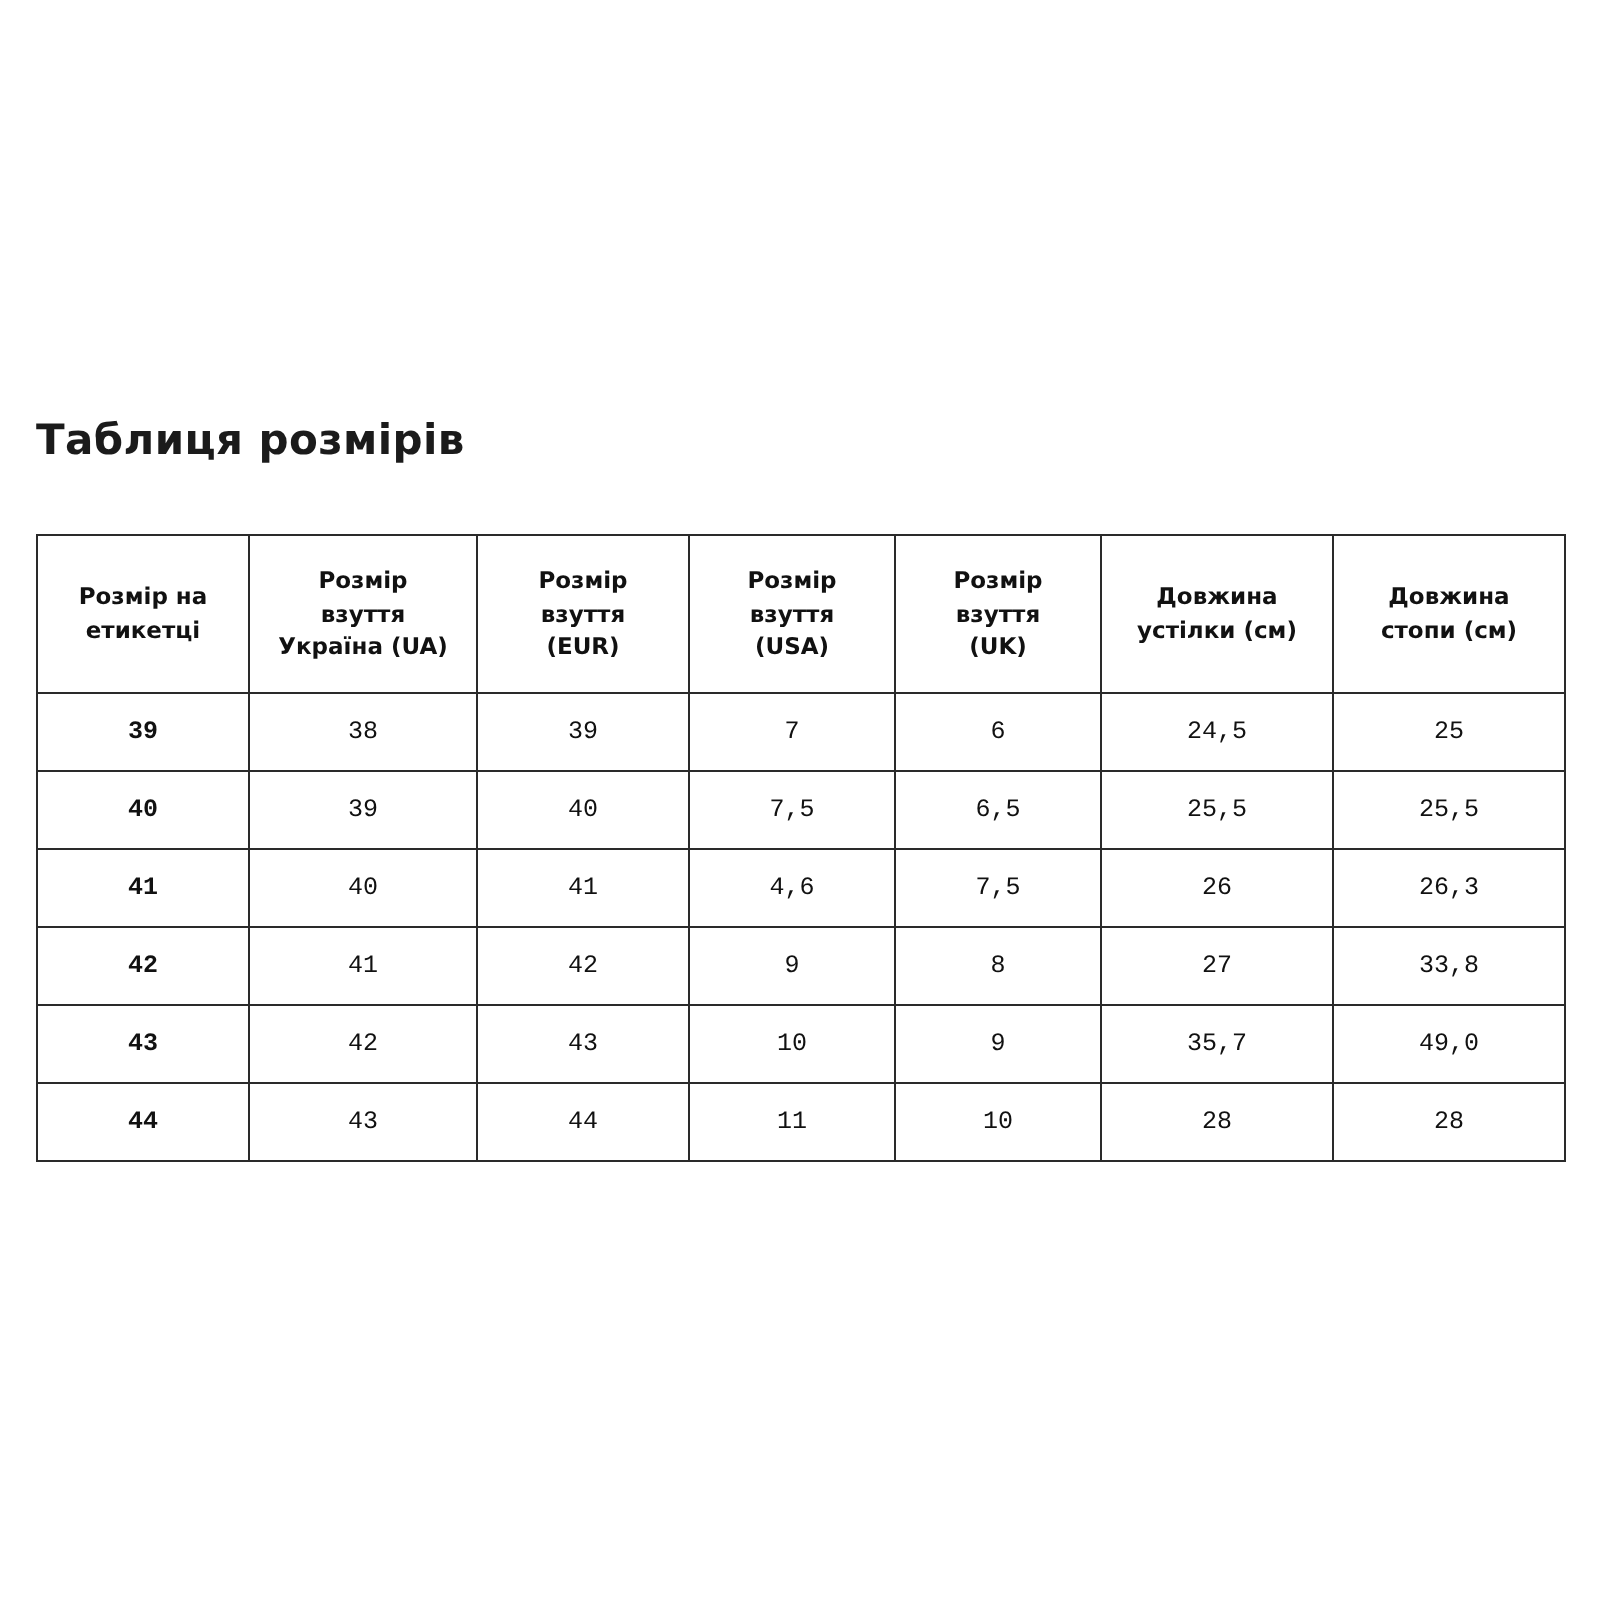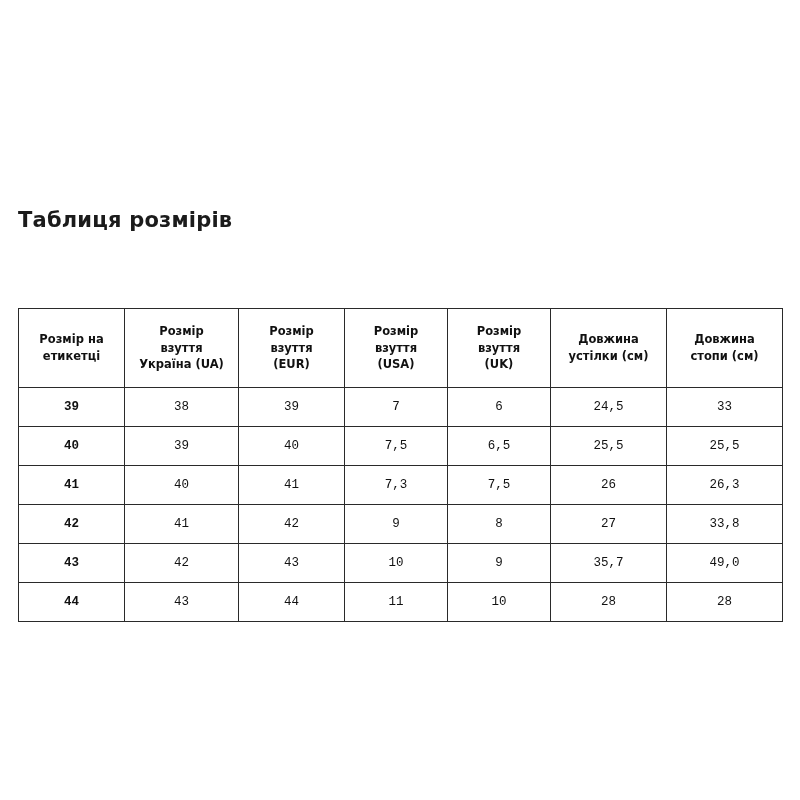--- a/index.html
+++ b/index.html
@@ -28,21 +28,20 @@
   .table-wrap {
     position: absolute;
     left: 18px;
     top: 267px;
     width: 764px;
   }
   table.size-table {
     border-collapse: collapse;
     width: 764px;
     table-layout: fixed;
-    margin-top: 41px;
   }
   table.size-table th,
   table.size-table td {
     border: 1px solid #2a2a2a;
     text-align: center;
     vertical-align: middle;
     color: #111111;
   }
   table.size-table th {
     font-size: 11.5px;
@@ -125,36 +124,36 @@
         </tr>
       </thead>
       <tbody>
         <tr>
           <td class="first-col">39</td>
           <td>38</td>
           <td>39</td>
           <td>7</td>
           <td>6</td>
           <td>24,5</td>
-          <td>33</td>
+          <td>25</td>
         </tr>
         <tr>
           <td class="first-col">40</td>
           <td>39</td>
           <td>40</td>
           <td>7,5</td>
           <td>6,5</td>
           <td>25,5</td>
           <td>25,5</td>
         </tr>
         <tr>
           <td class="first-col">41</td>
           <td>40</td>
           <td>41</td>
-          <td>7,3</td>
+          <td>4,6</td>
           <td>7,5</td>
           <td>26</td>
           <td>26,3</td>
         </tr>
         <tr>
           <td class="first-col">42</td>
           <td>41</td>
           <td>42</td>
           <td>9</td>
           <td>8</td>

